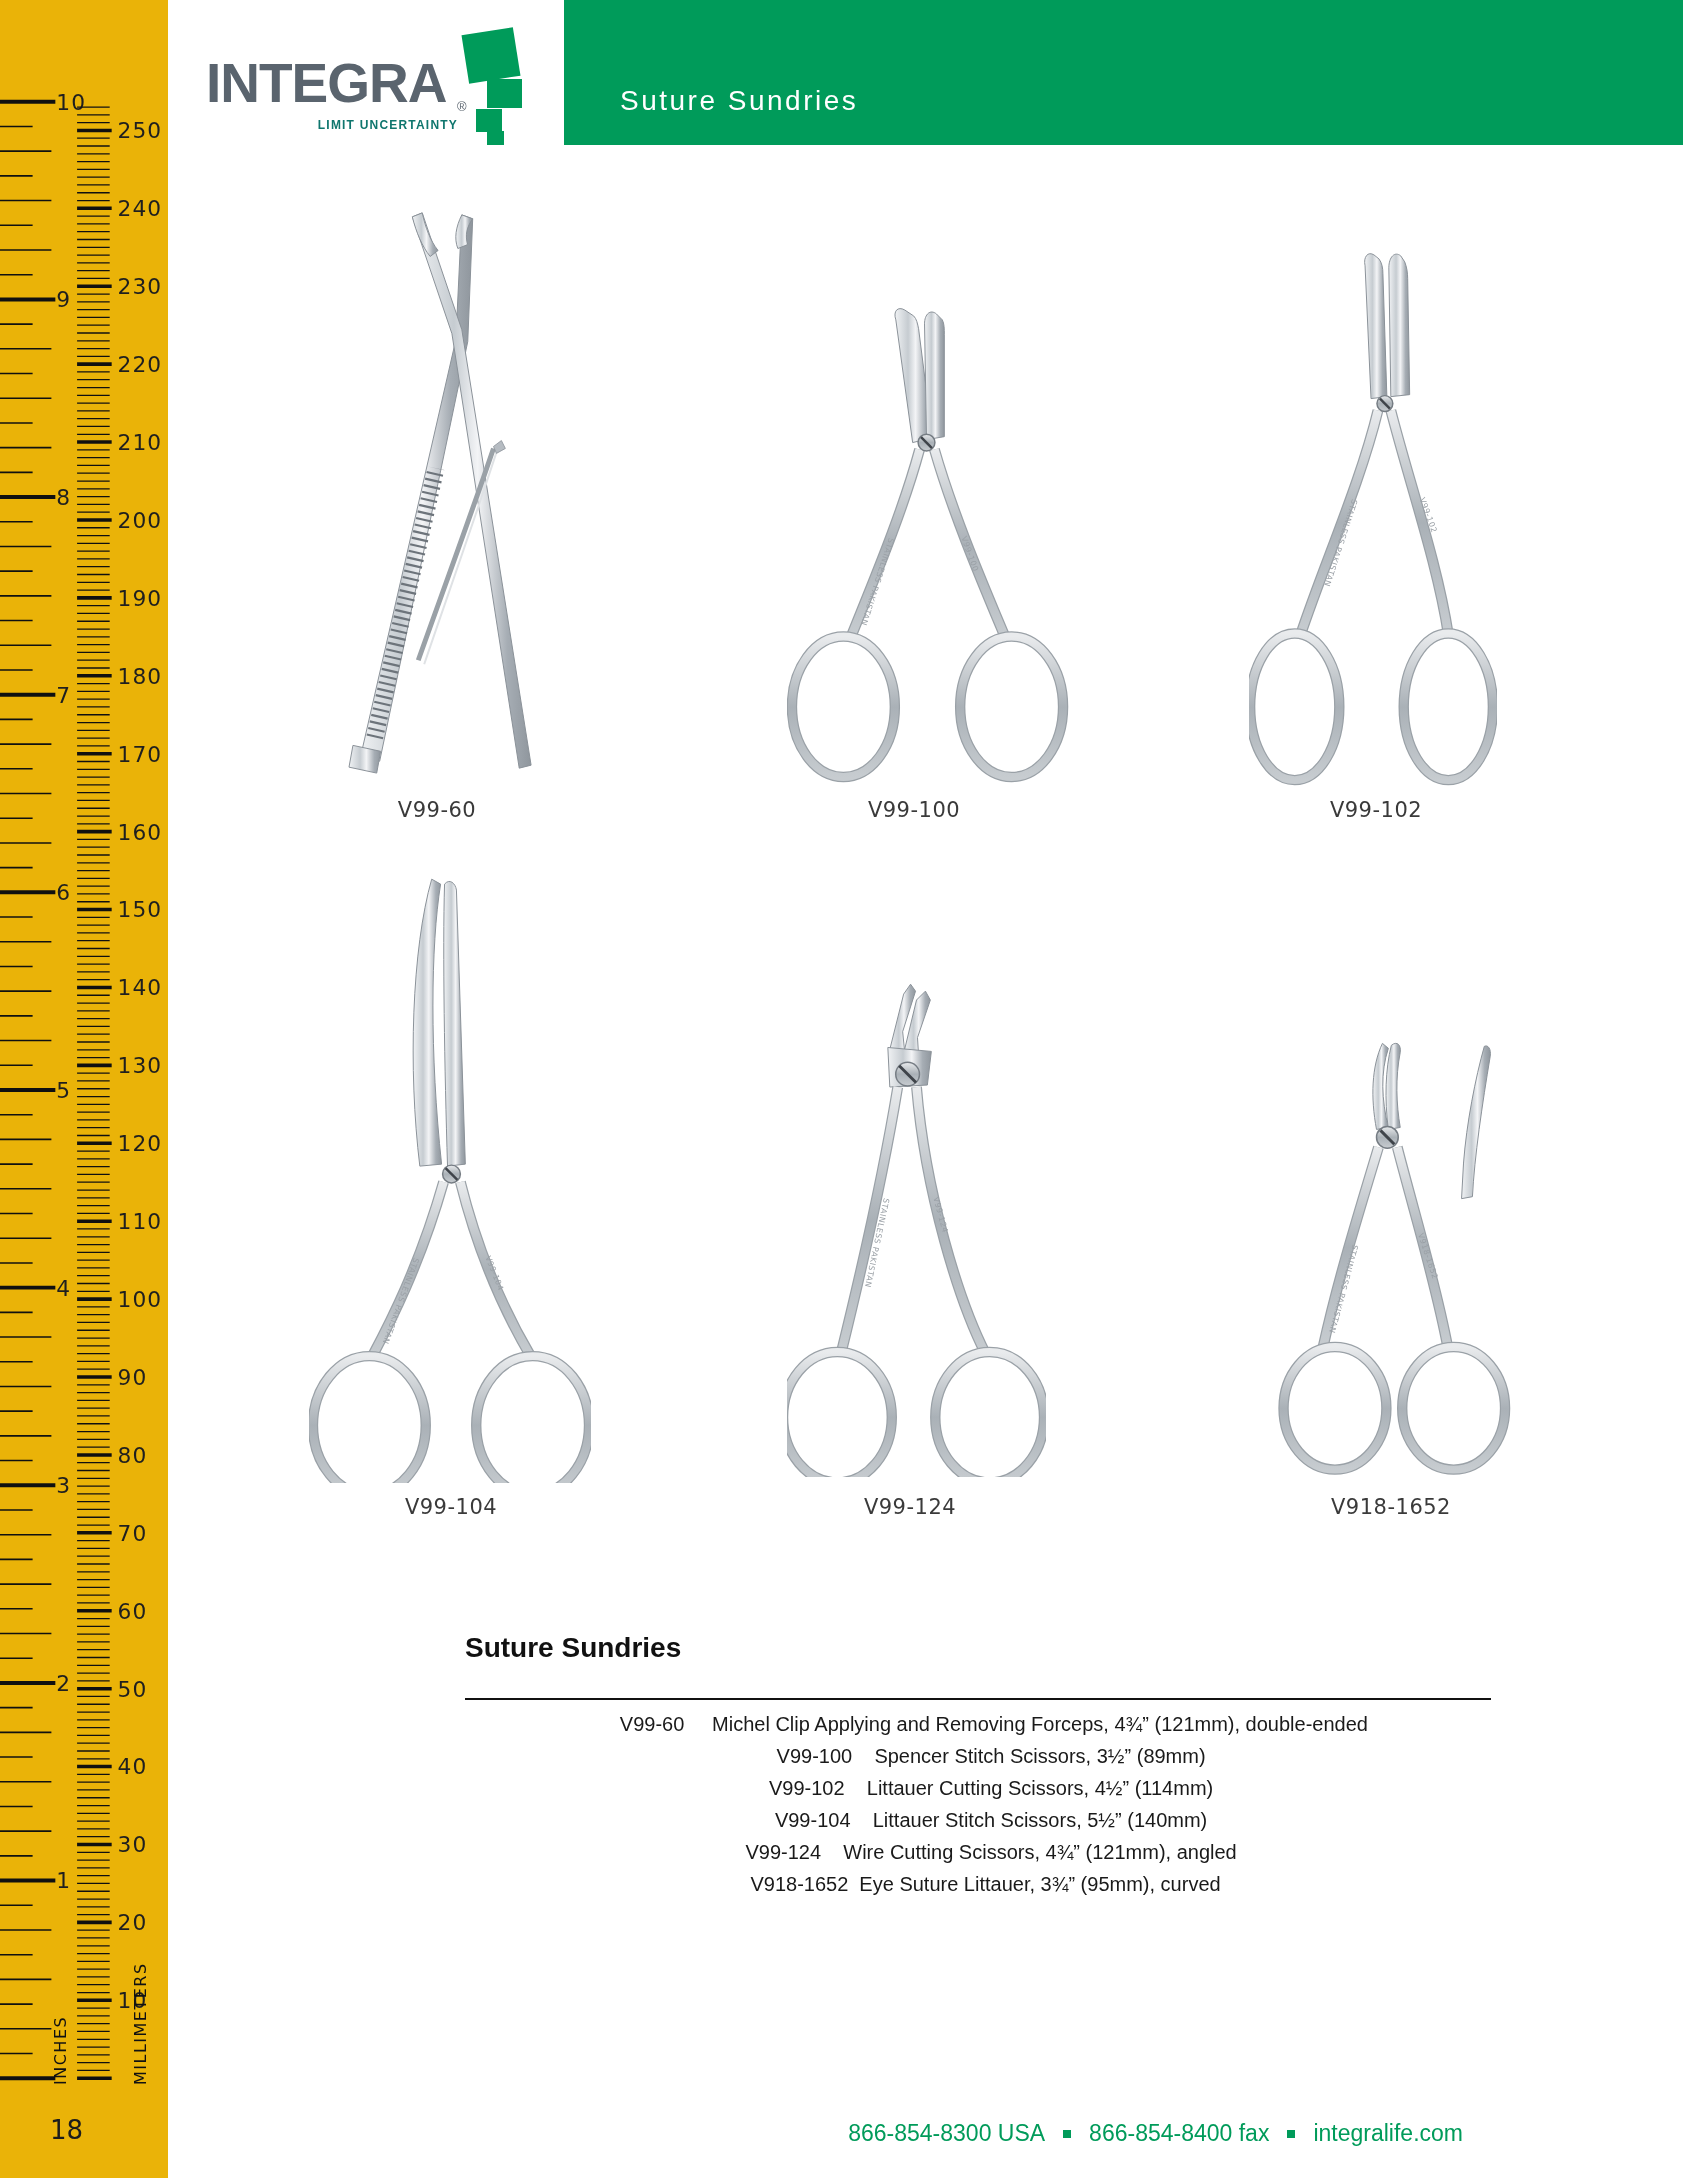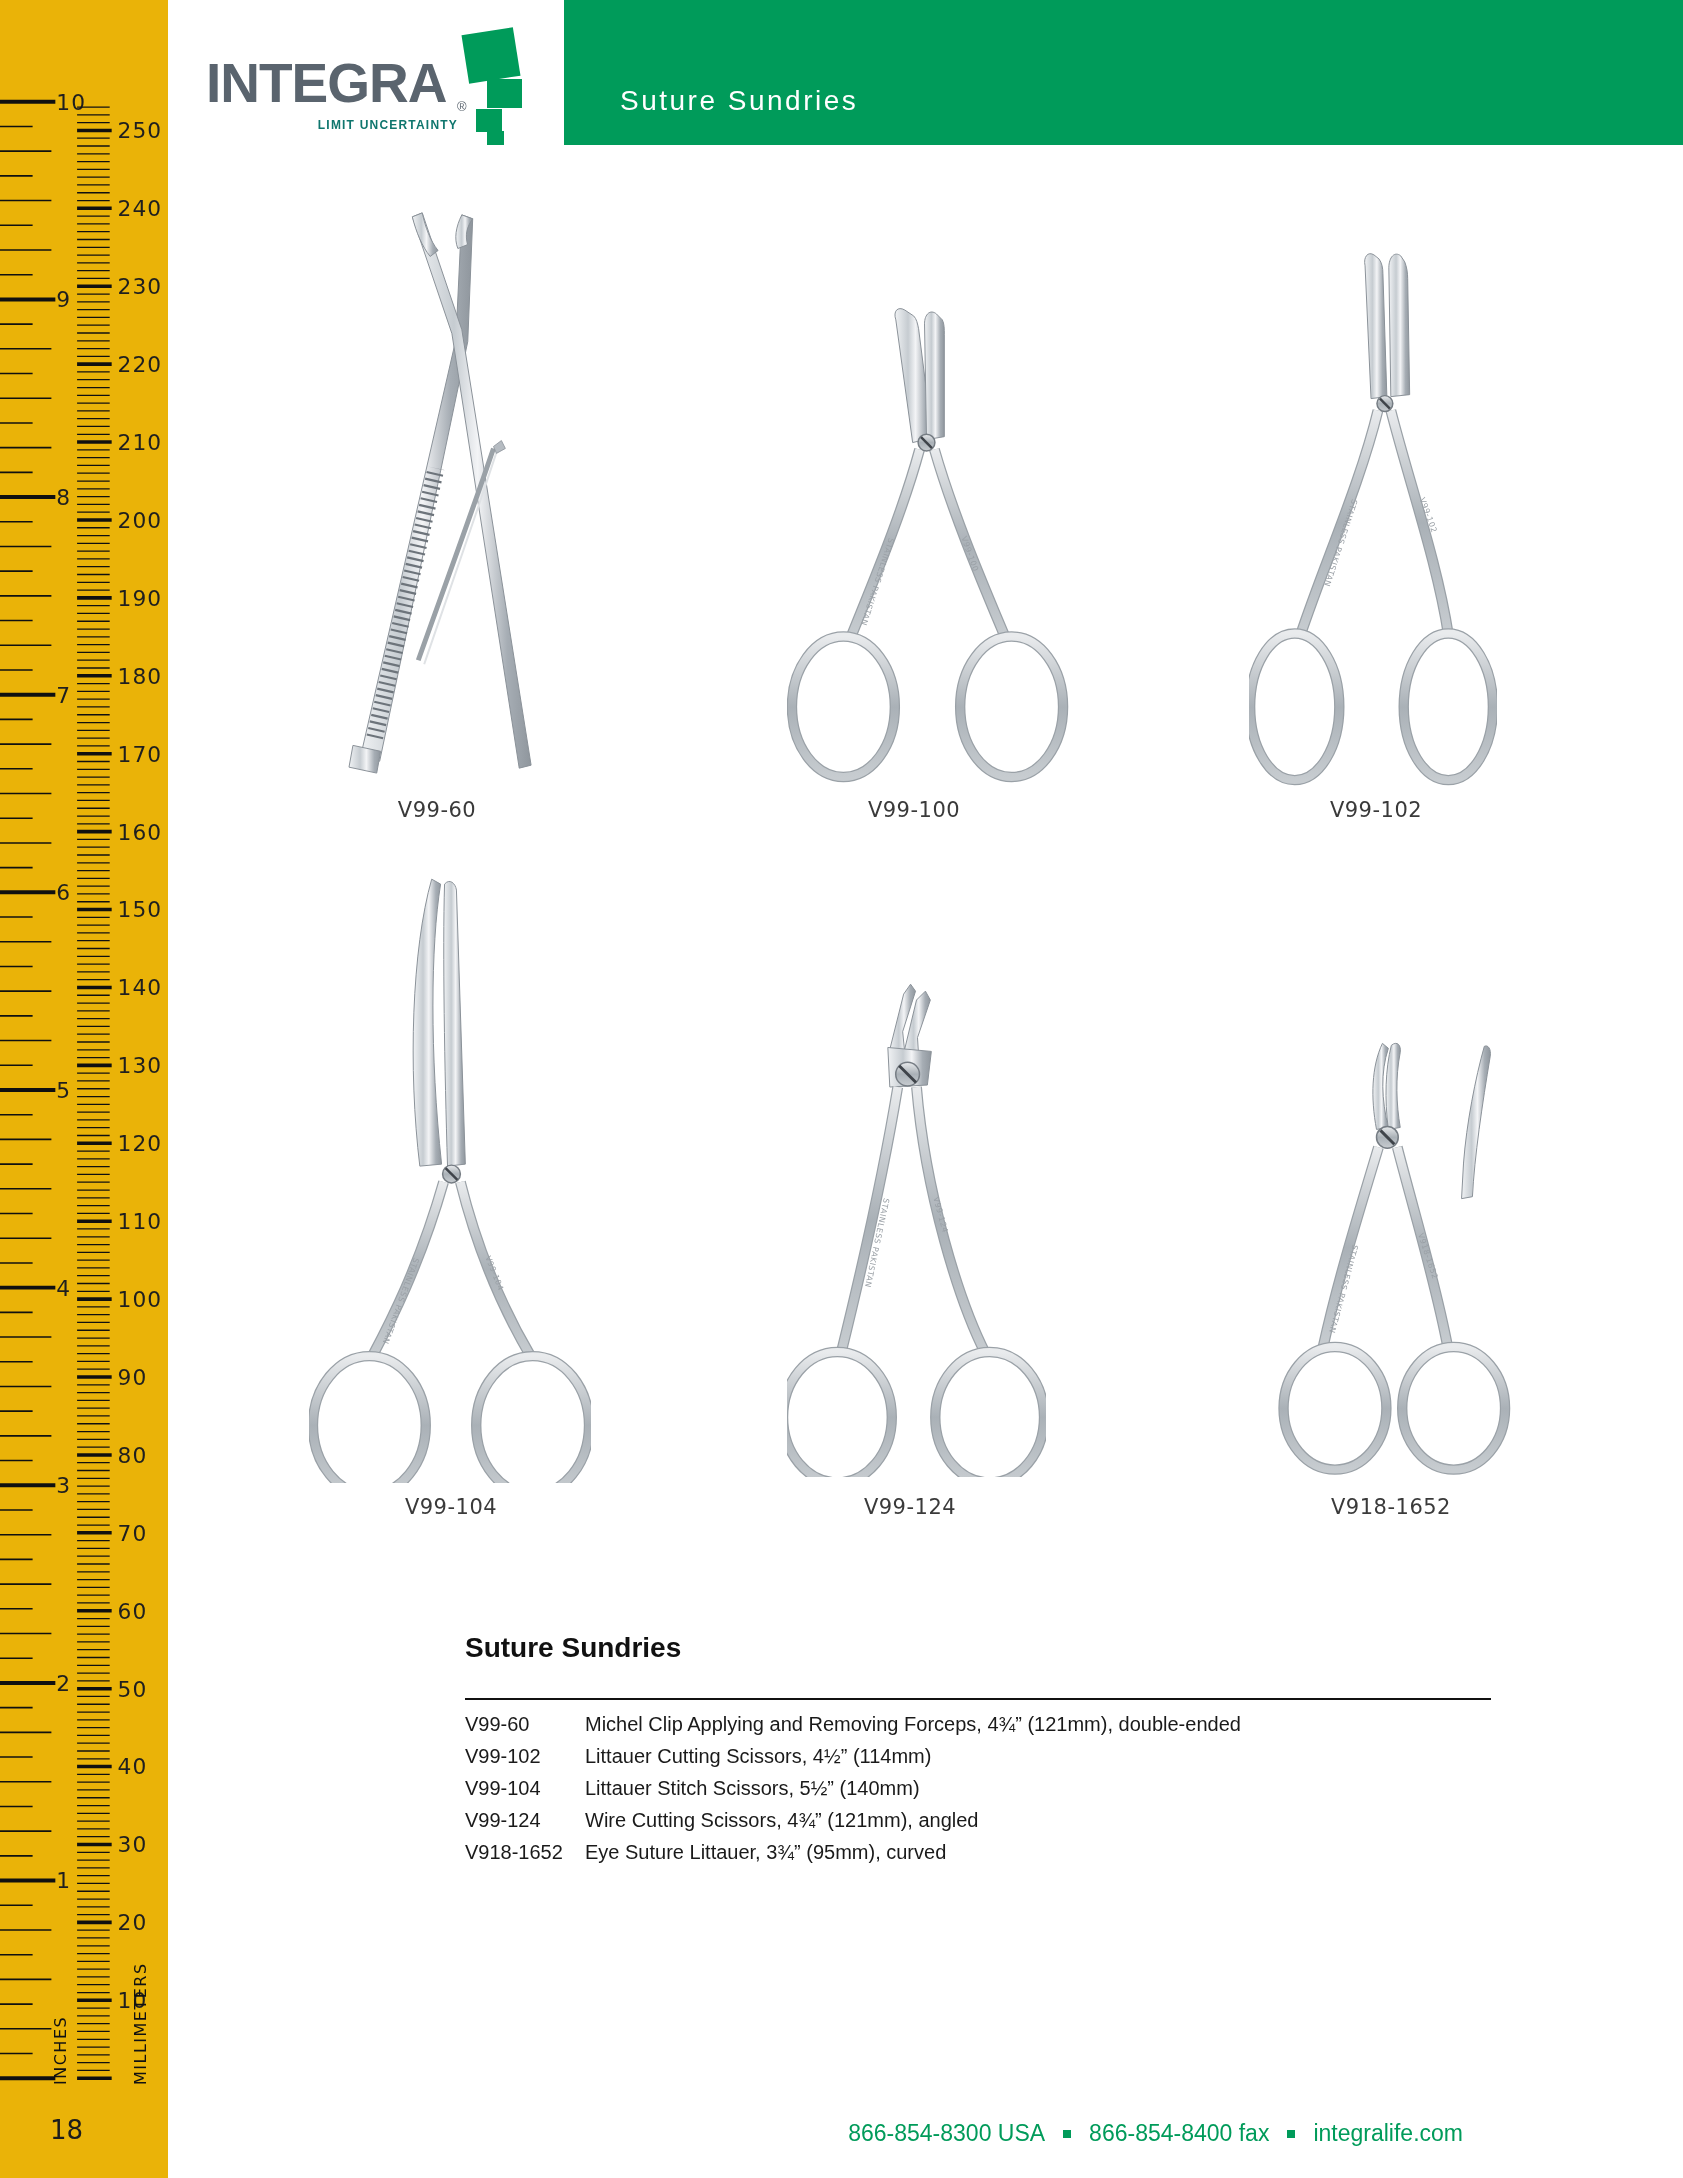--- a/index.html
+++ b/index.html
@@ -39,21 +39,21 @@
         font-family:"DejaVu Sans",sans-serif;font-size:21px;color:#3a3a3a;letter-spacing:0.5px;}
   .engrave{font-family:"DejaVu Sans",sans-serif;font-size:8px;fill:#9aa0a6;letter-spacing:0.5px;}
 
   
   .spec{position:absolute;left:465px;top:1632px;width:1030px;}
   .spec h2{margin:0 0 34px 0;font-size:28px;font-weight:700;color:#111;}
   .thead{font-size:20px;font-weight:600;margin-bottom:8px;}
   .c1{display:inline-block;width:120px;vertical-align:top;}
   .c2{display:inline-block;vertical-align:top;}
   .rule{height:2px;background:#111;width:1026px;margin:4px 0 8px 0;}
-  .trow{font-size:20px;line-height:32px;white-space:nowrap;}
+  .trow{font-size:20px;line-height:32px;white-space:nowrap;text-align:center;}
 
   
   .footer{position:absolute;left:0;top:2120px;width:1463px;text-align:right;
         font-size:23px;font-weight:500;color:#009b5a;}
   .footer .sep{display:inline-block;width:8px;height:8px;background:#009b5a;
         margin:0 18px 2px 18px;vertical-align:middle;}
   .footer a{color:#009b5a;text-decoration:none;}
 </style>
 </head>
 <body>
@@ -585,20 +585,23 @@
   <div class="prod-label" style="left:801px;top:1495px">V99-124</div>
   <div class="prod-label" style="left:1282px;top:1495px">V918-1652</div>
 
   <div class="spec">
     <h2>Suture Sundries</h2>
     <div class="rule"></div>
     <div class="trow">
       <span class="c1">V99-60</span><span class="c2">Michel Clip Applying and Removing Forceps, 4¾” (121mm), double-ended</span>
     </div>
     <div class="trow">
+      <span class="c1">V99-100</span><span class="c2">Spencer Stitch Scissors, 3½” (89mm)</span>
+    </div>
+    <div class="trow">
       <span class="c1">V99-102</span><span class="c2">Littauer Cutting Scissors, 4½” (114mm)</span>
     </div>
     <div class="trow">
       <span class="c1">V99-104</span><span class="c2">Littauer Stitch Scissors, 5½” (140mm)</span>
     </div>
     <div class="trow">
       <span class="c1">V99-124</span><span class="c2">Wire Cutting Scissors, 4¾” (121mm), angled</span>
     </div>
     <div class="trow">
       <span class="c1">V918-1652</span><span class="c2">Eye Suture Littauer, 3¾” (95mm), curved</span>

